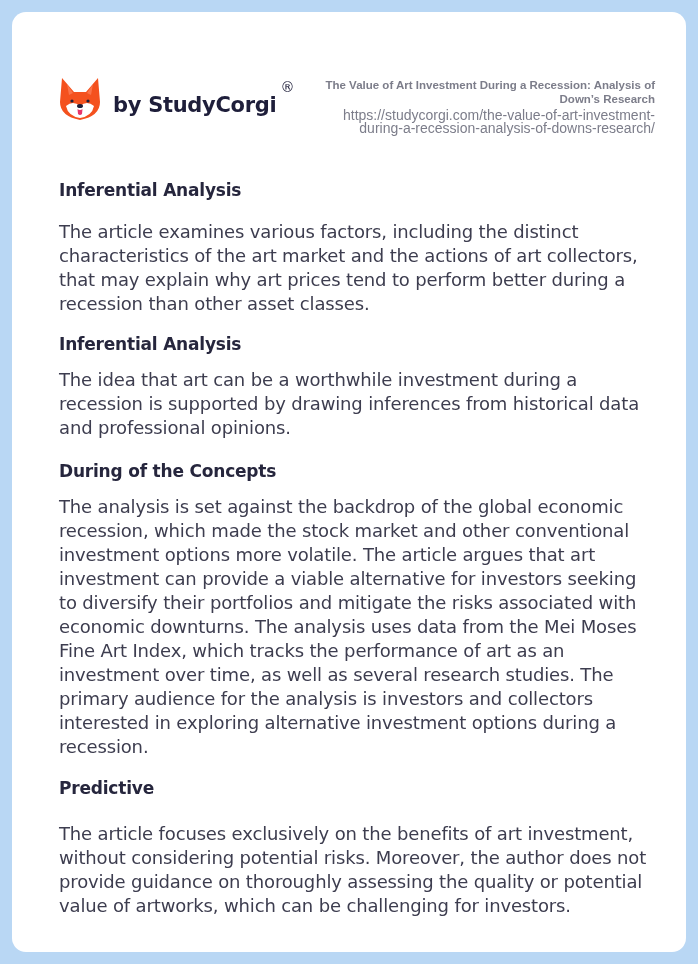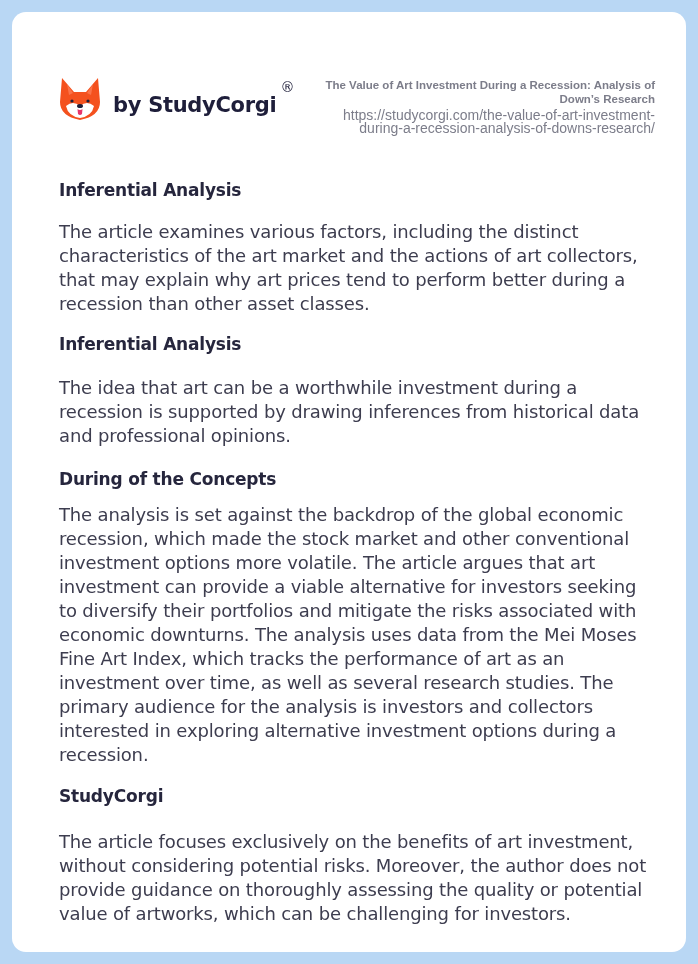--- a/index.html
+++ b/index.html
@@ -92,22 +92,22 @@
       <div class="meta-title">The Value of Art Investment During a Recession: Analysis of Down’s Research</div>
       <div class="meta-url">https://studycorgi.com/the-value-of-art-investment-during-a-recession-analysis-of-downs-research/</div>
     </div>
   </div>
 
   <div class="content">
     <h2 style="margin-top:0;">Inferential Analysis</h2>
     <p style="margin-top:18px;">The article examines various factors, including the distinct characteristics of the art market and the actions of art collectors, that may explain why art prices tend to perform better during a recession than other asset classes.</p>
 
     <h2 style="margin-top:16px;">Inferential Analysis</h2>
-    <p style="margin-top:20px;">The idea that art can be a worthwhile investment during a recession is supported by drawing inferences from historical data and professional opinions.</p>
+    <p style="margin-top:12px;">The idea that art can be a worthwhile investment during a recession is supported by drawing inferences from historical data and professional opinions.</p>
 
 
     <h2 style="margin-top:19px;">During of the Concepts</h2>
     <p style="margin-top:12px;">The analysis is set against the backdrop of the global economic recession, which made the stock market and other conventional investment options more volatile. The article argues that art investment can provide a viable alternative for investors seeking to diversify their portfolios and mitigate the risks associated with economic downturns. The analysis uses data from the Mei Moses Fine Art Index, which tracks the performance of art as an investment over time, as well as several research studies. The primary audience for the analysis is investors and collectors interested in exploring alternative investment options during a recession.</p>
 
-    <h2 style="margin-top:17px;">StudyCorgi</h2>
+    <h2 style="margin-top:17px;">Predictive</h2>
     <p style="margin-top:22px;">The article focuses exclusively on the benefits of art investment, without considering potential risks. Moreover, the author does not provide guidance on thoroughly assessing the quality or potential value of artworks, which can be challenging for investors.</p>
   </div>
 </div>
 
 </body></html>

